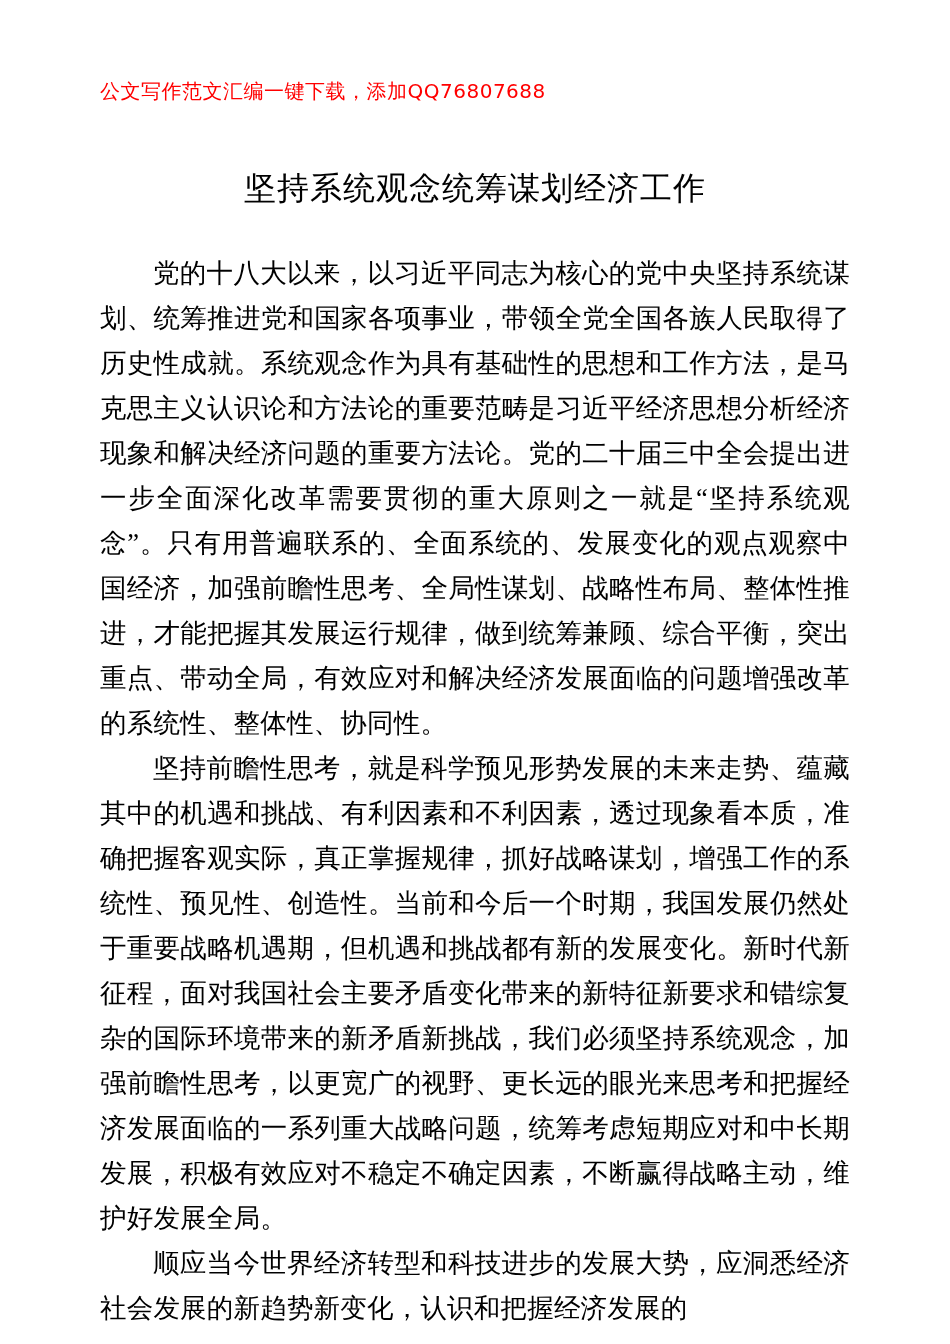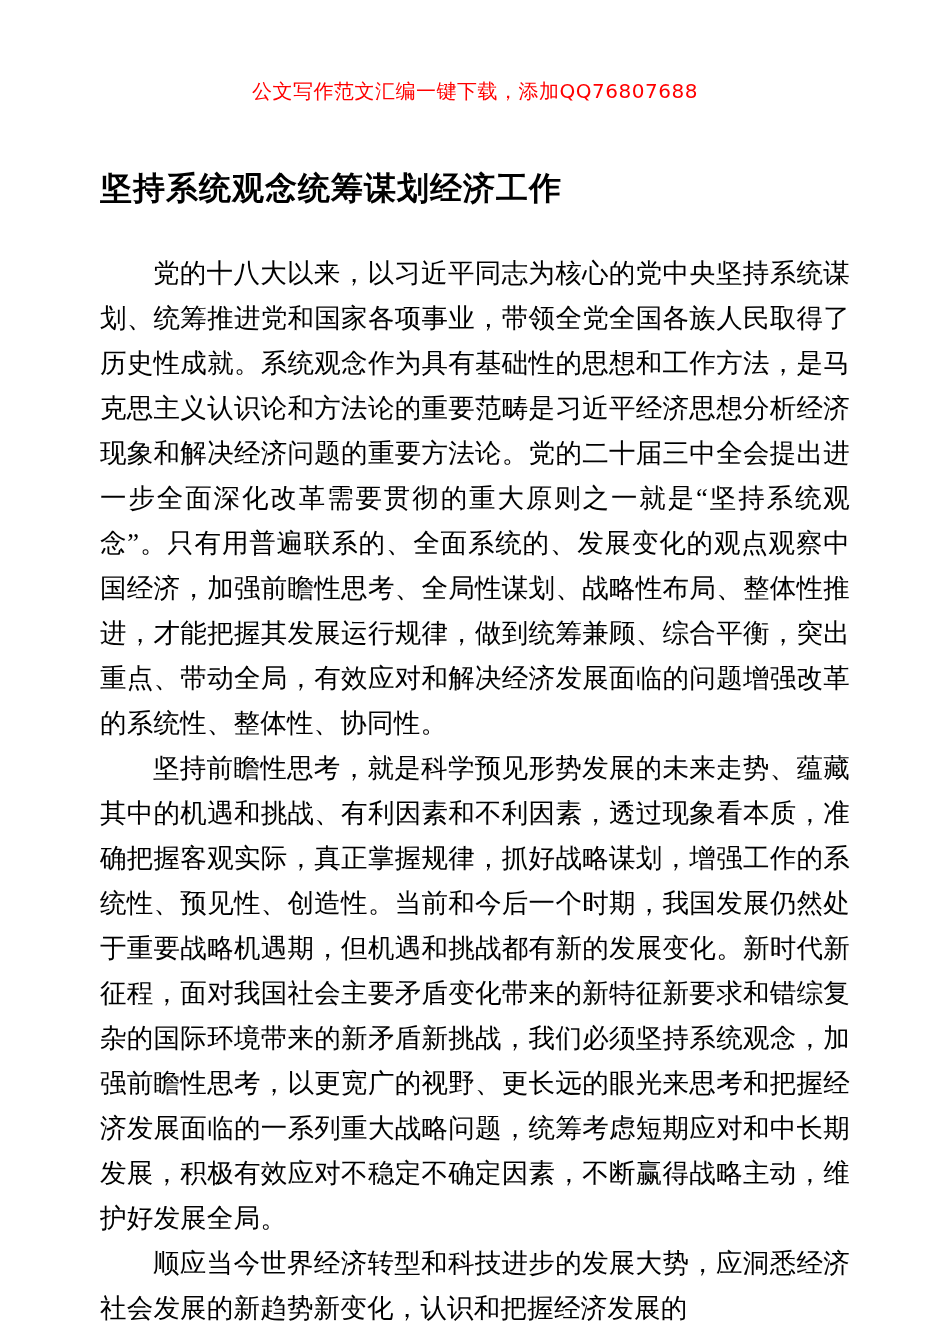--- a/index.html
+++ b/index.html
@@ -16,33 +16,32 @@
   .page {
     position: relative;
     width: 950px;
     height: 1344px;
     background: #ffffff;
     box-sizing: border-box;
     padding: 0 100px;
   }
   .ad-banner {
     padding-top: 78px;
-    text-align: center;
     color: #ff0000;
     font-size: 20px;
     font-weight: 500;
     letter-spacing: 0.5px;
     white-space: nowrap;
     font-family: "DejaVu Sans", "Liberation Sans", sans-serif;
   }
   .doc-title {
     margin-top: 62px;
-    text-align: left;
+    text-align: center;
     font-size: 32px;
-    font-weight: bold;
+    font-weight: normal;
     color: #000000;
     letter-spacing: 1px;
   }
   .body-text {
     margin-top: 40px;
     font-size: 26.5px;
     line-height: 45px;
     color: #000000;
     text-align: justify;
     text-justify: inter-ideograph;

